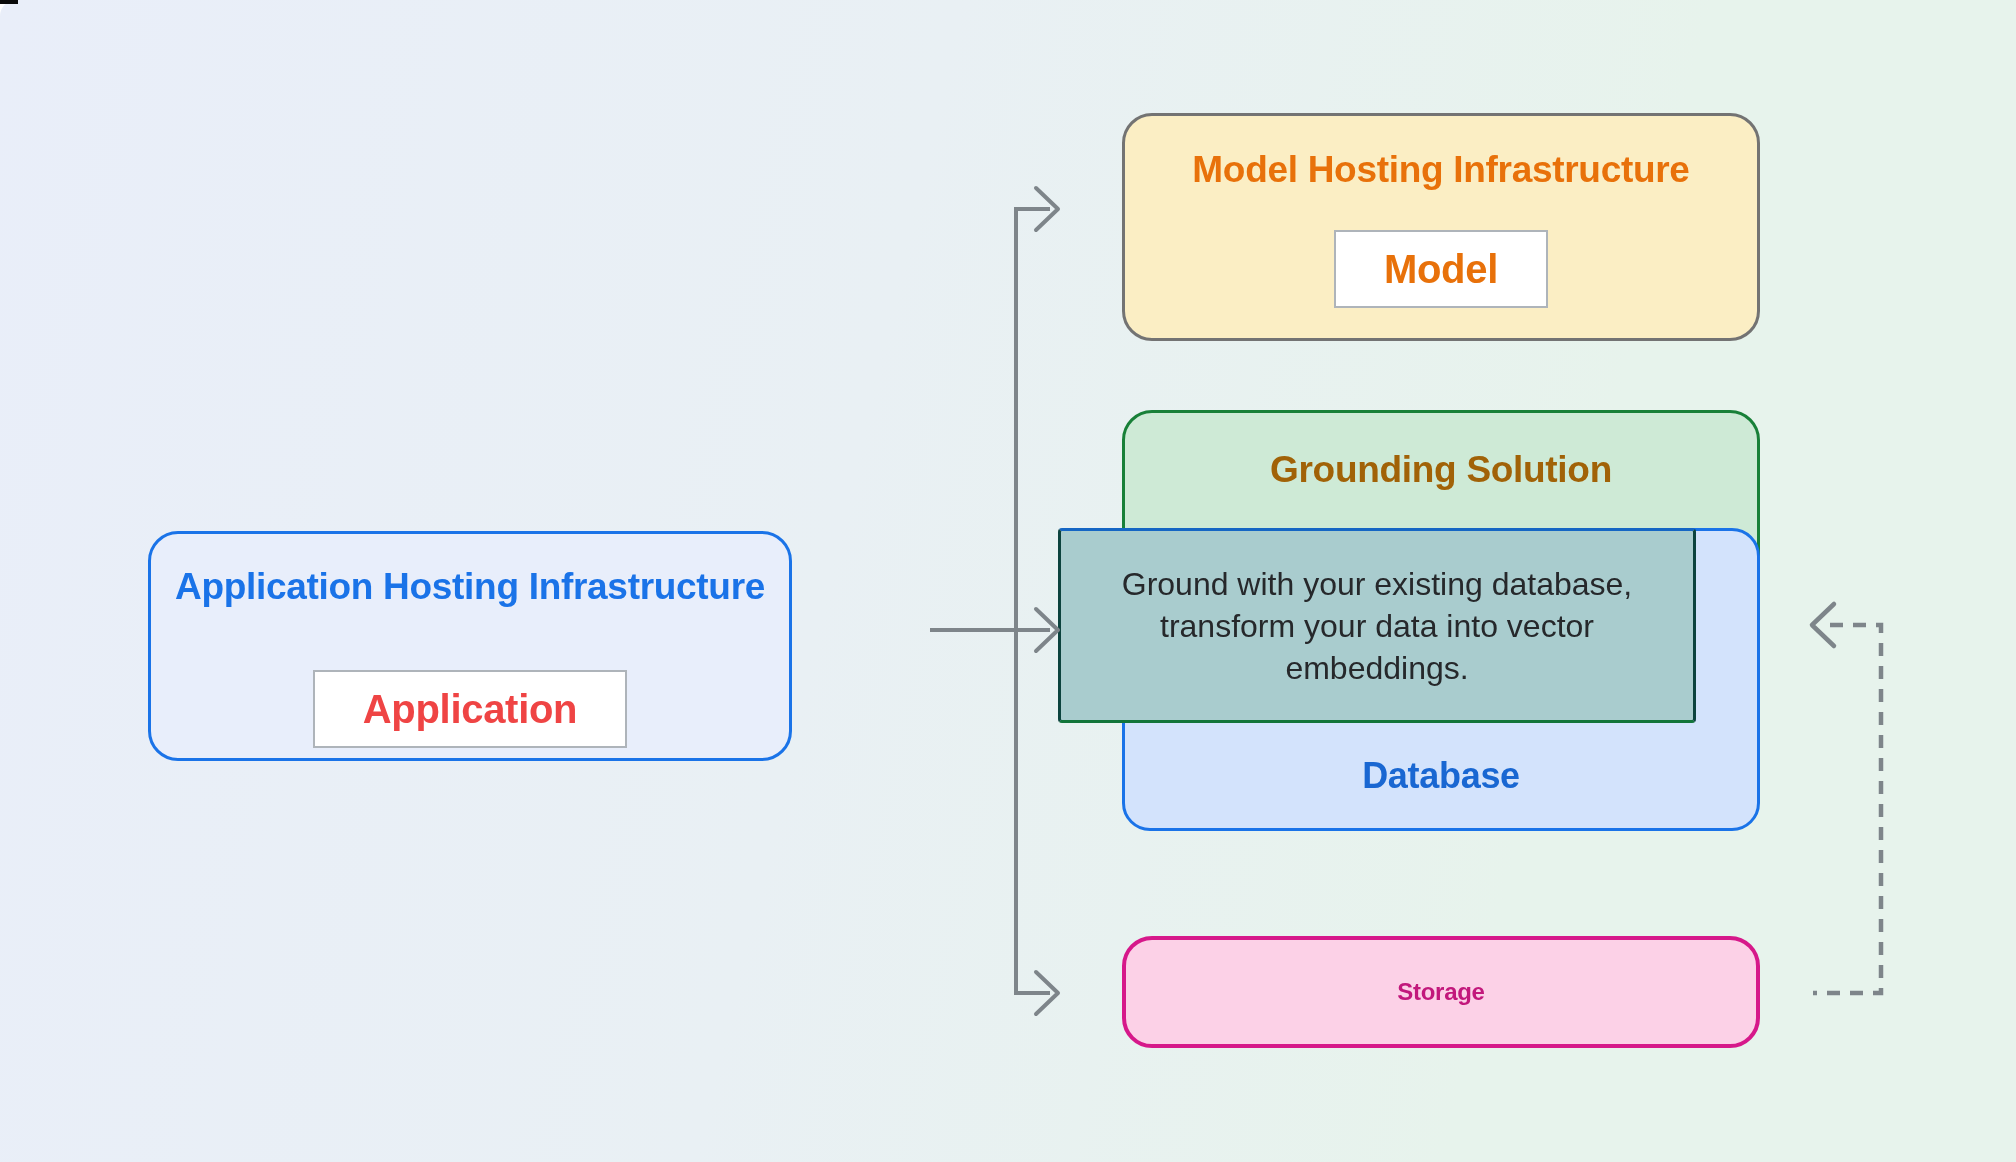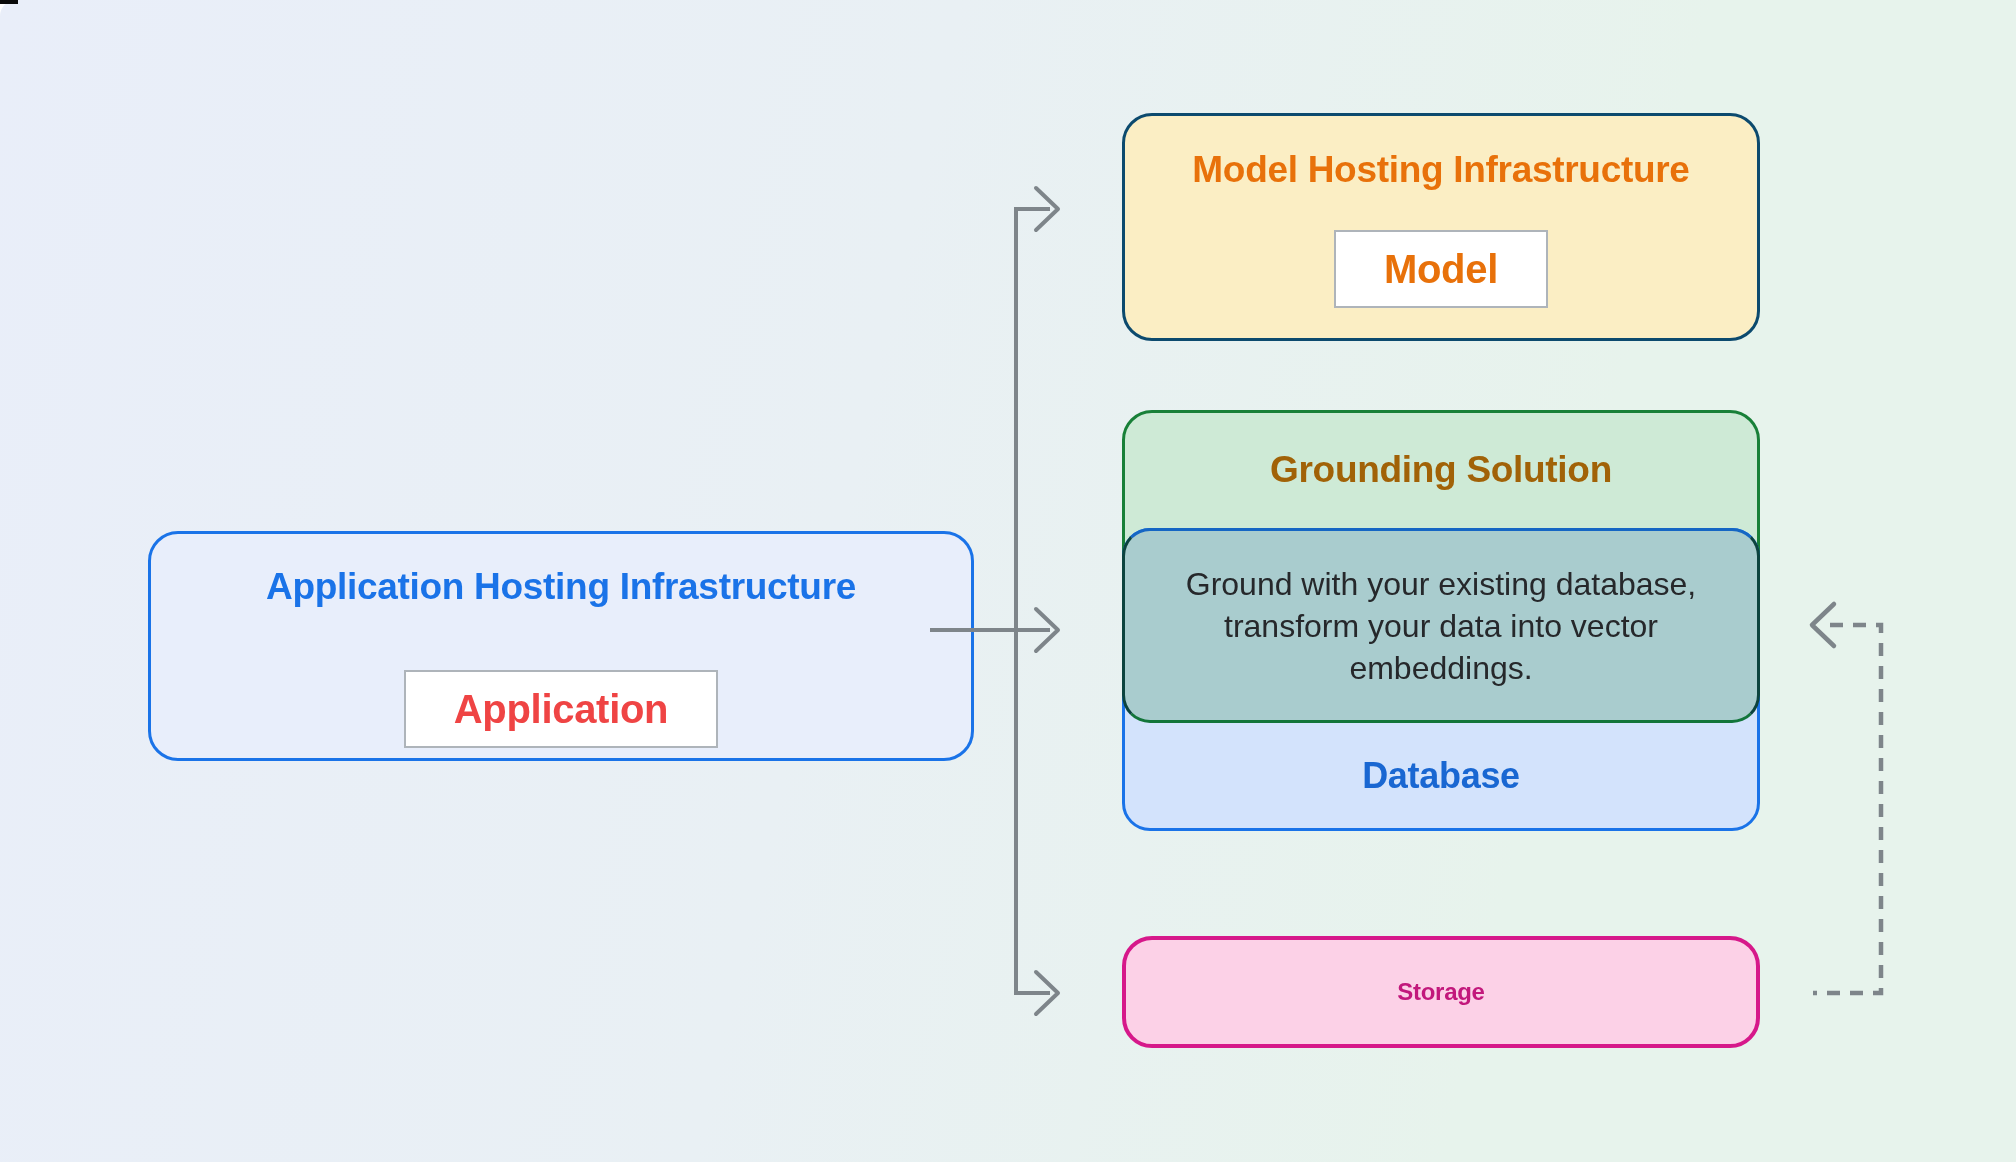--- a/index.html
+++ b/index.html
@@ -35,29 +35,29 @@
     position: absolute;
     left: 50%; transform: translateX(-50%);
     box-sizing: border-box;
     background: #ffffff;
     border: 2px solid #AEB4BA;
     display: flex; align-items: center; justify-content: center;
     font-weight: bold; font-size: 40px; letter-spacing: -0.3px;
   }
   
   .app-box {
-    left: 148px; top: 531px; width: 826px; height: 230px;
+    left: 148px; top: 531px; width: 644px; height: 230px;
     background: #E8EEFB; border: 3px solid #1A73E8;
   }
   .app-box .box-title { top: 32px; color: #1A73E8; }
   .app-box .chip { top: 115px; width: 314px; height: 78px; color: #ef4444; margin-top: 21px; }
   
   .model-box {
     left: 1122px; top: 113px; width: 638px; height: 228px;
-    background: #FBEEC4; border: 3px solid #0c4a6e;
+    background: #FBEEC4; border: 3px solid #737373;
   }
   .model-box .box-title { top: 33px; color: #E8710A; }
   .model-box .chip { top: 114px; width: 214px; height: 78px; color: #E8710A; }
   
   .grounding-box {
     left: 1122px; top: 410px; width: 638px; height: 313px;
     background: #CEEAD6; border: 3px solid #188038;
   }
   .grounding-box .box-title { top: 36px; color: #a16207; }
   
@@ -68,25 +68,25 @@
   }
   .database-label {
     position: absolute; left: 0; right: 0; bottom: 0; height: 104px;
     display: flex; align-items: center; justify-content: center;
     font-weight: bold; font-size: 36px; letter-spacing: -0.3px;
     color: #1967D2;
     margin-top: 24px;
   }
   
   .note-box {
-    left: 1122px; top: 528px; width: 638px; height: 195px;
+    left: 1058px; top: 528px; width: 638px; height: 195px;
     background: #A9CCCE;
     border: 3px solid;
     border-color: #1566C4 #0C433E #12753A #0C433E;
-    border-radius: 28px;
+    border-radius: 4px;
     display: flex; align-items: center; justify-content: center;
   }
   .note-text {
     max-width: 592px;
     text-align: center;
     font-size: 32px; line-height: 42px;
     color: #26282B;
   }
   
   .storage-box {

